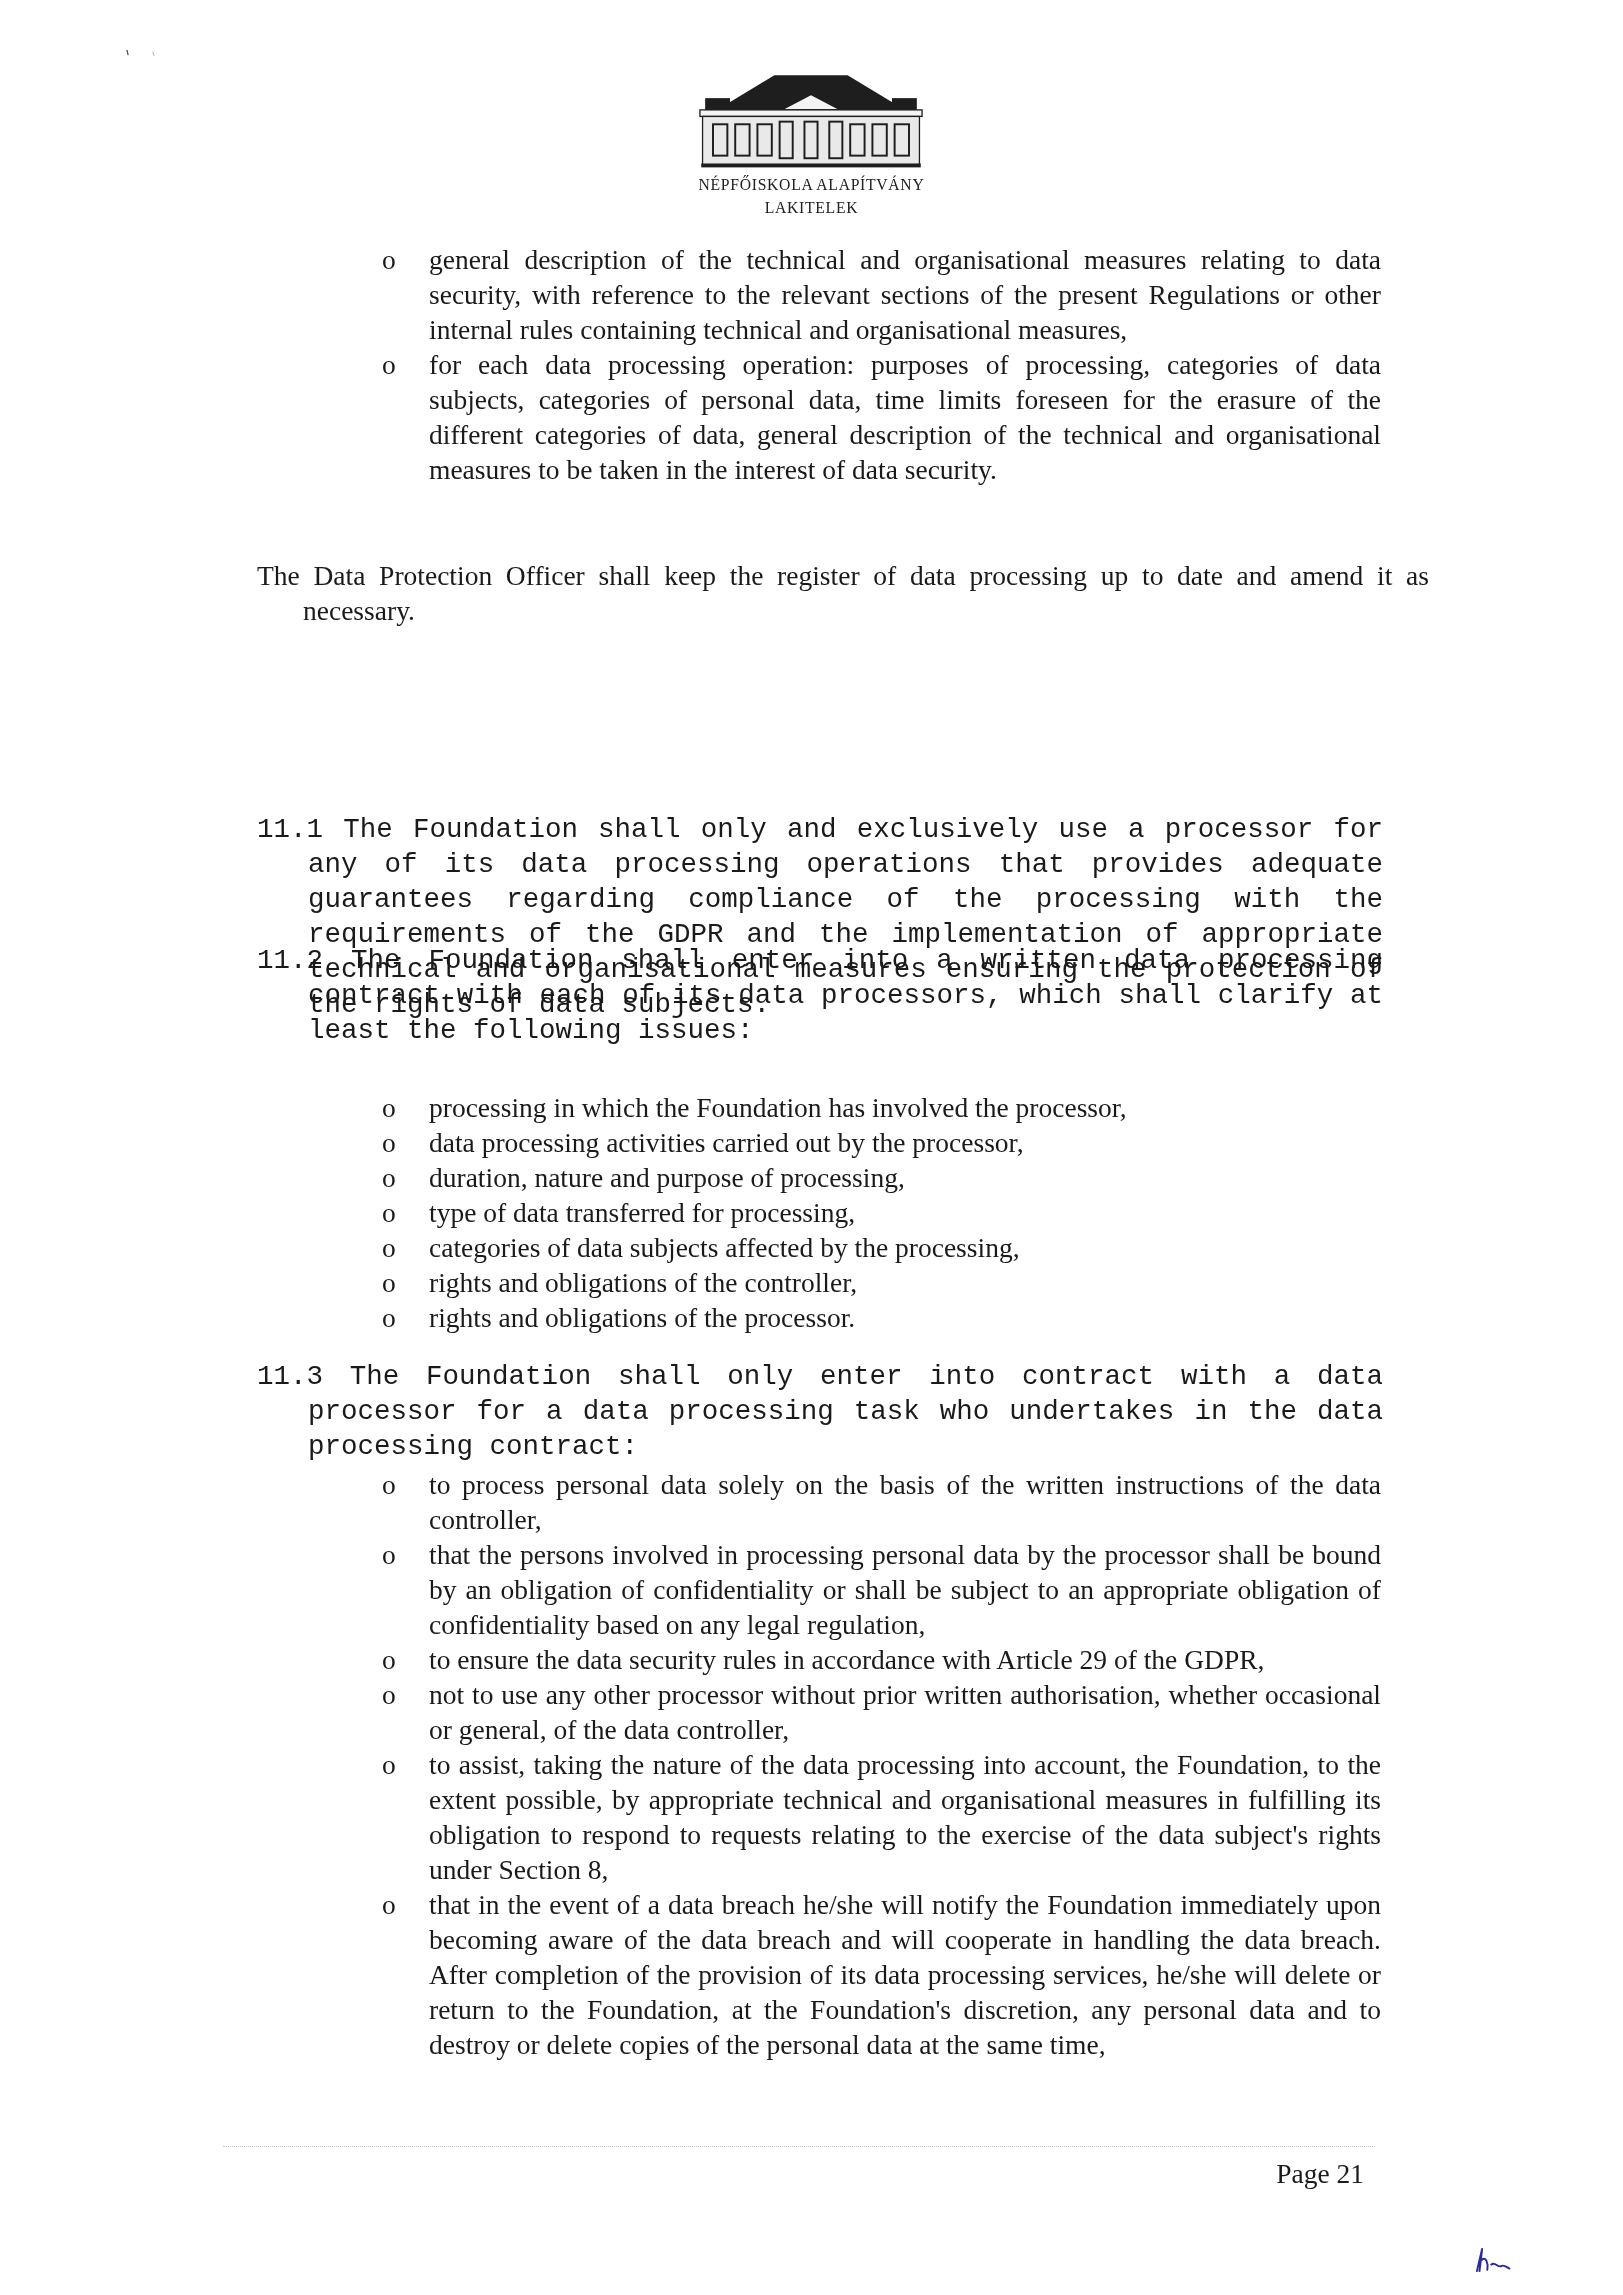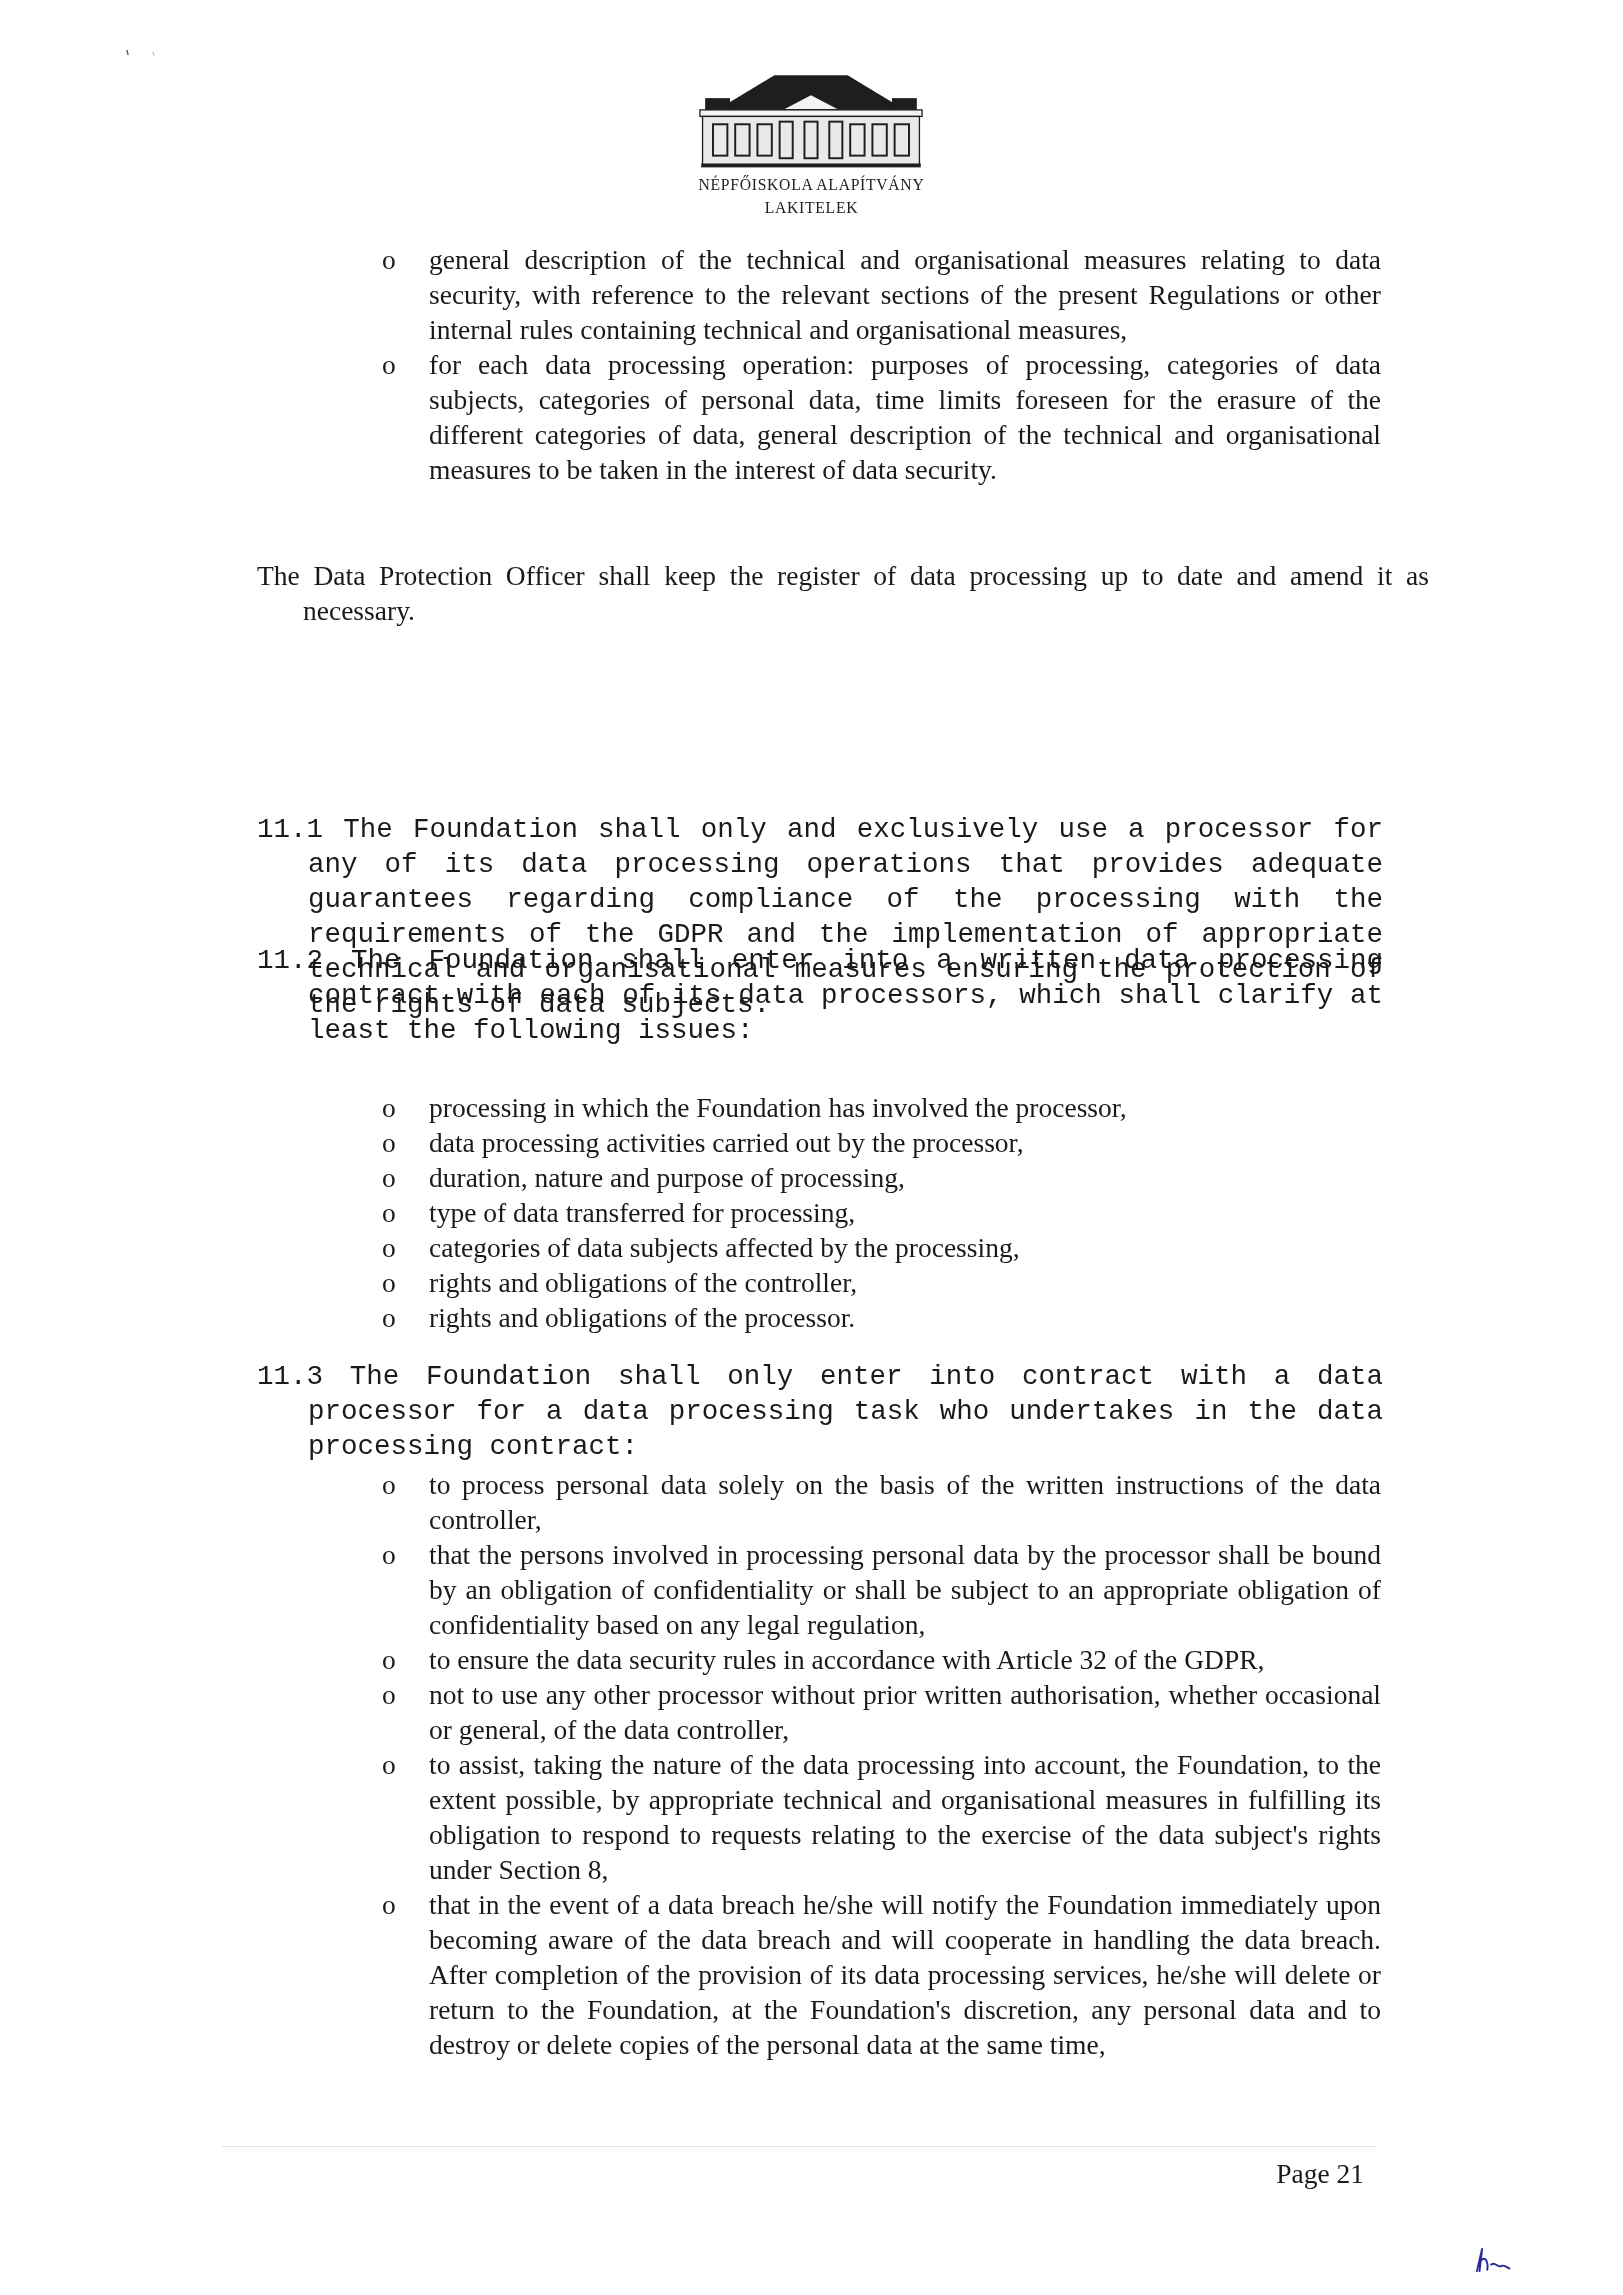--- a/index.html
+++ b/index.html
@@ -128,21 +128,21 @@
     <li><span class="bullet-mark">o</span><span>rights and obligations of the controller,</span></li>
     <li><span class="bullet-mark">o</span><span>rights and obligations of the processor.</span></li>
   </ul>
 
   <div class="numbered text" id="p113">
     <div class="body"><span>11.3</span> <span>The Foundation shall only enter into contract with a data processor for a data processing task who undertakes in the data processing contract:</span></div>
   </div>
   <ul class="bullet-list text" id="list-113">
     <li><span class="bullet-mark">o</span><span>to process personal data solely on the basis of the written instructions of the data controller,</span></li>
     <li><span class="bullet-mark">o</span><span>that the persons involved in processing personal data by the processor shall be bound by an obligation of confidentiality or shall be subject to an appropriate obligation of confidentiality based on any legal regulation,</span></li>
-    <li><span class="bullet-mark">o</span><span>to ensure the data security rules in accordance with Article 32 of the GDPR,</span></li>
+    <li><span class="bullet-mark">o</span><span>to ensure the data security rules in accordance with Article 29 of the GDPR,</span></li>
     <li><span class="bullet-mark">o</span><span>not to use any other processor without prior written authorisation, whether occasional or general, of the data controller,</span></li>
     <li><span class="bullet-mark">o</span><span>to assist, taking the nature of the data processing into account, the Foundation, to the extent possible, by appropriate technical and organisational measures in fulfilling its obligation to respond to requests relating to the exercise of the data subject's rights under Section 8,</span></li>
     <li><span class="bullet-mark">o</span><span>that in the event of a data breach he/she will notify the Foundation immediately upon becoming aware of the data breach and will cooperate in handling the data breach. After completion of the provision of its data processing services, he/she will delete or return to the Foundation, at the Foundation's discretion, any personal data and to destroy or delete copies of the personal data at the same time,</span></li>
   </ul>
 
   <div class="footer-rule"></div>
   <div id="page-number">Page 21</div>
   <div class="signature">
     <svg width="39" height="29.5" viewBox="0 0 60 45">
       <path d="M6 40 L14 6 M14 6 L10 40 M12 24 C20 14, 24 30, 22 38 M28 30 C34 24, 38 36, 44 32 C48 30, 52 34, 56 36" stroke="#2a2a9a" stroke-width="3" fill="none" stroke-linecap="round"></path>

